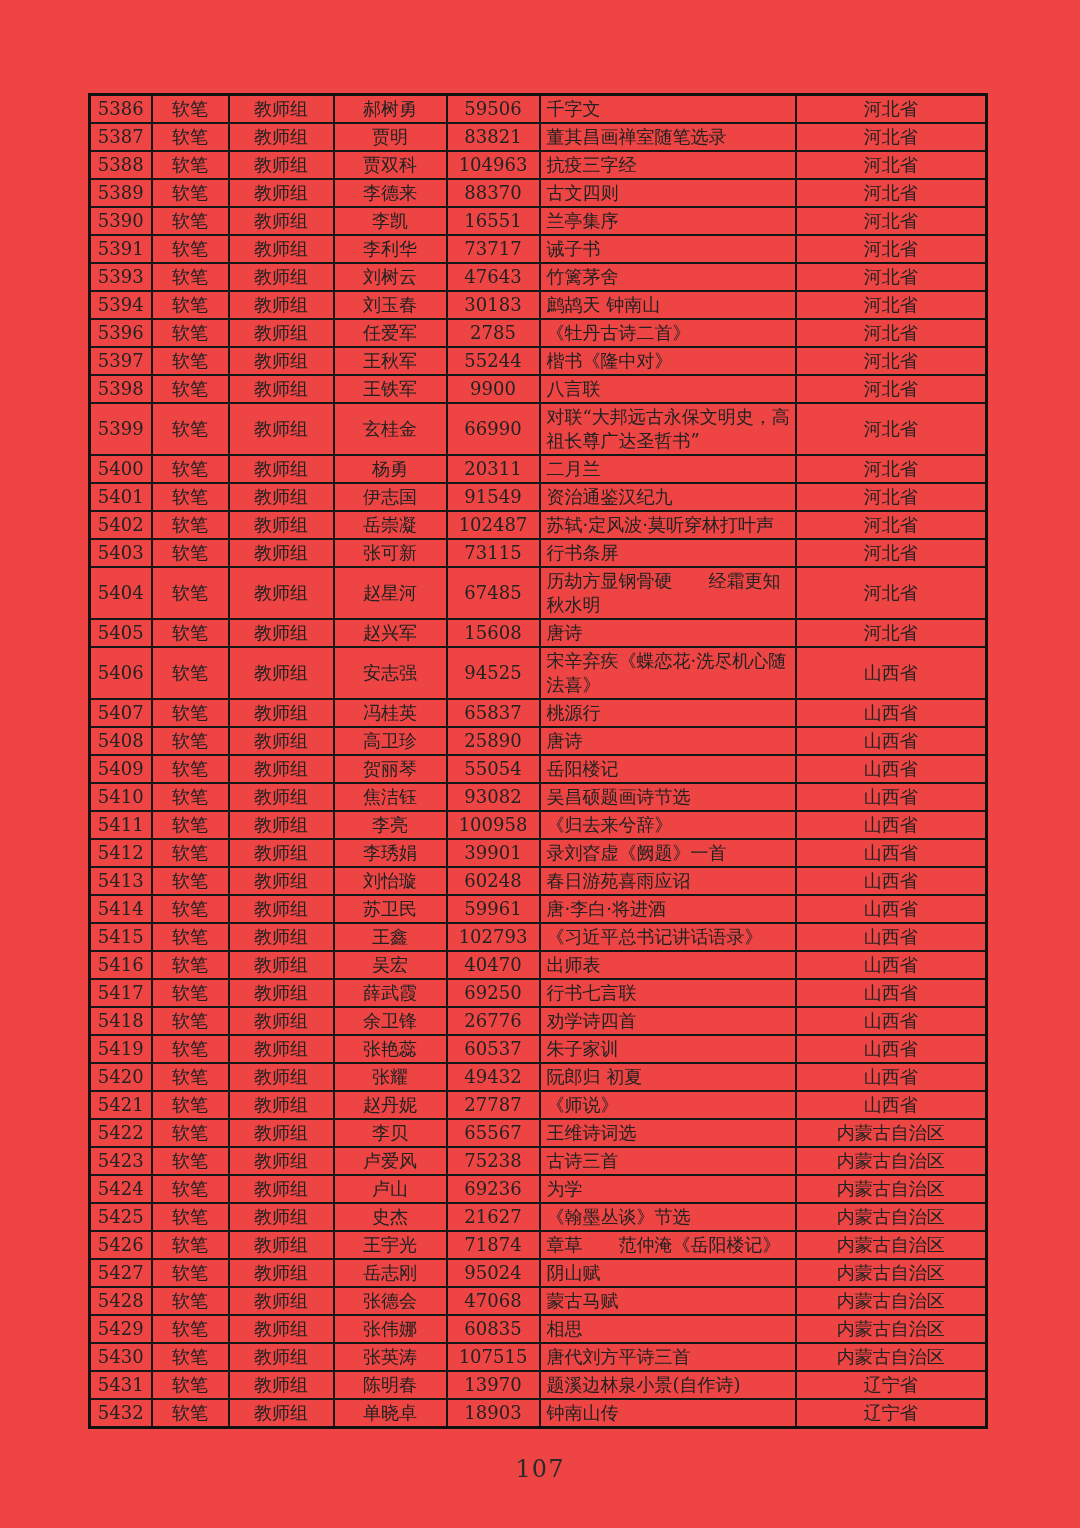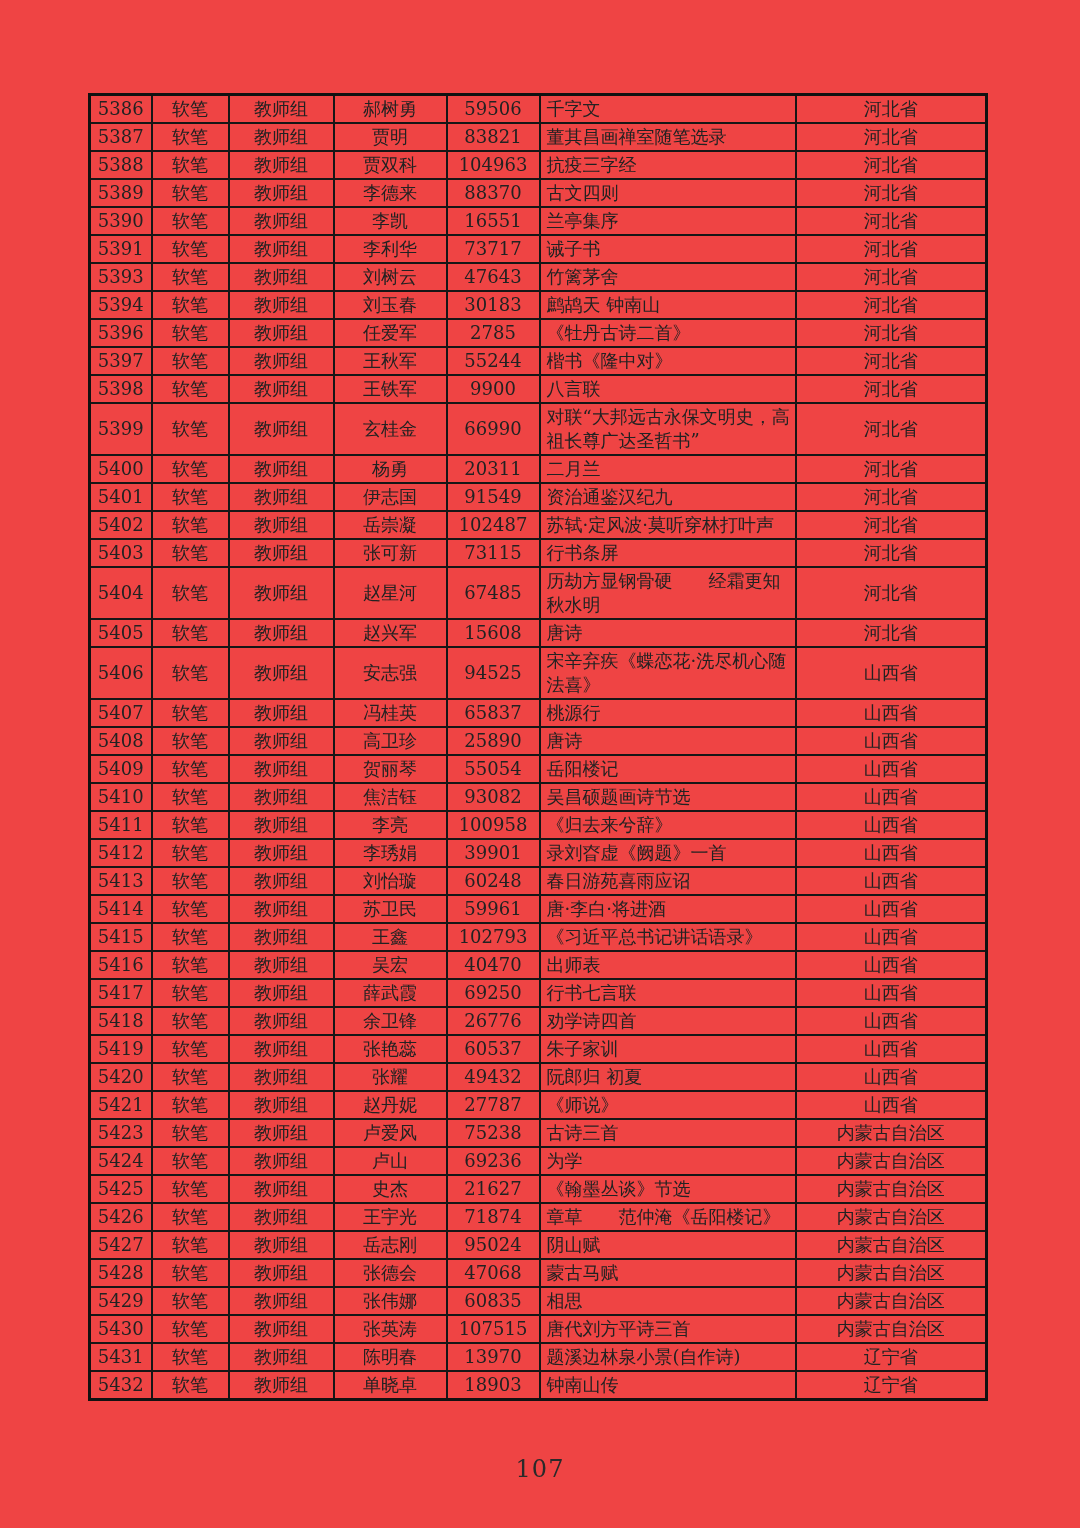--- a/index.html
+++ b/index.html
@@ -371,20 +371,29 @@
         <tr>
           <td class="col-no">5421</td>
           <td class="col-pen">软笔</td>
           <td class="col-group">教师组</td>
           <td class="col-name">赵丹妮</td>
           <td class="col-code">27787</td>
           <td class="col-title">《师说》</td>
           <td class="col-province">山西省</td>
         </tr>
         <tr>
+          <td class="col-no">5422</td>
+          <td class="col-pen">软笔</td>
+          <td class="col-group">教师组</td>
+          <td class="col-name">李贝</td>
+          <td class="col-code">65567</td>
+          <td class="col-title">王维诗词选</td>
+          <td class="col-province">内蒙古自治区</td>
+        </tr>
+        <tr>
           <td class="col-no">5423</td>
           <td class="col-pen">软笔</td>
           <td class="col-group">教师组</td>
           <td class="col-name">卢爱风</td>
           <td class="col-code">75238</td>
           <td class="col-title">古诗三首</td>
           <td class="col-province">内蒙古自治区</td>
         </tr>
         <tr>
           <td class="col-no">5424</td>

